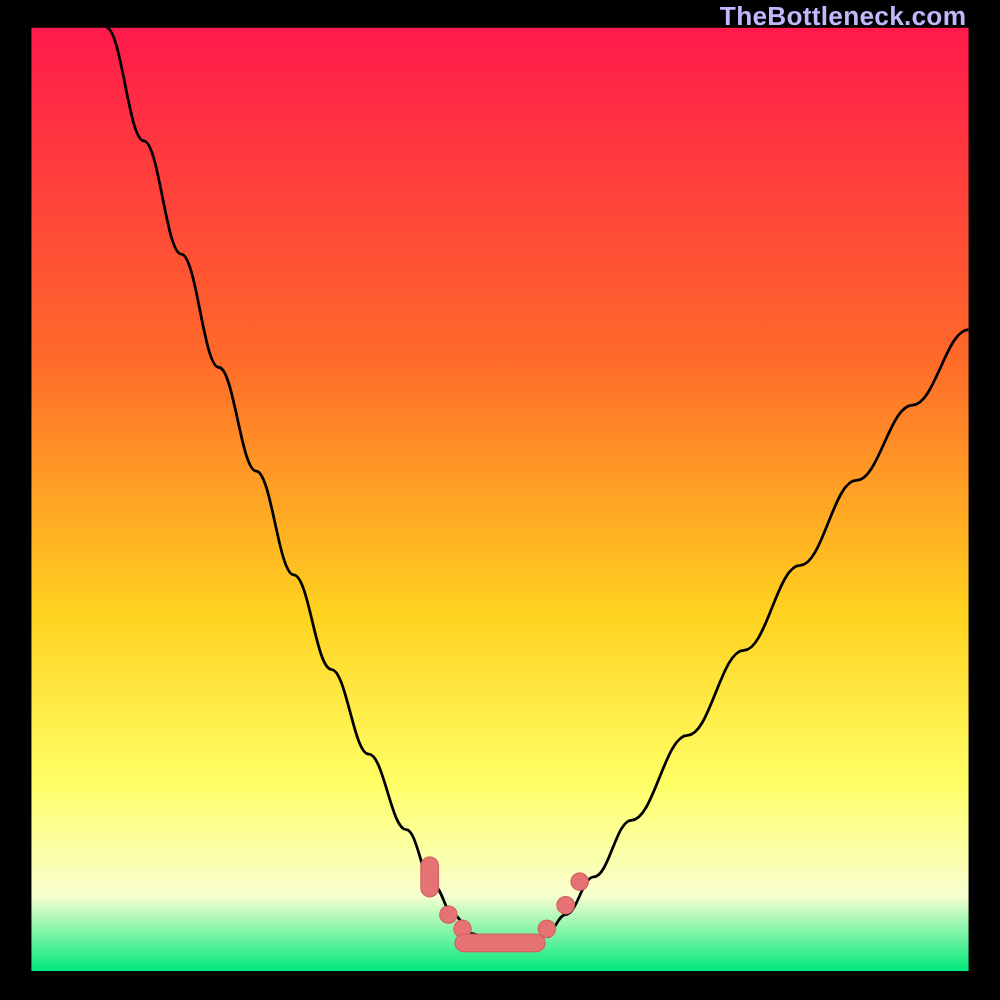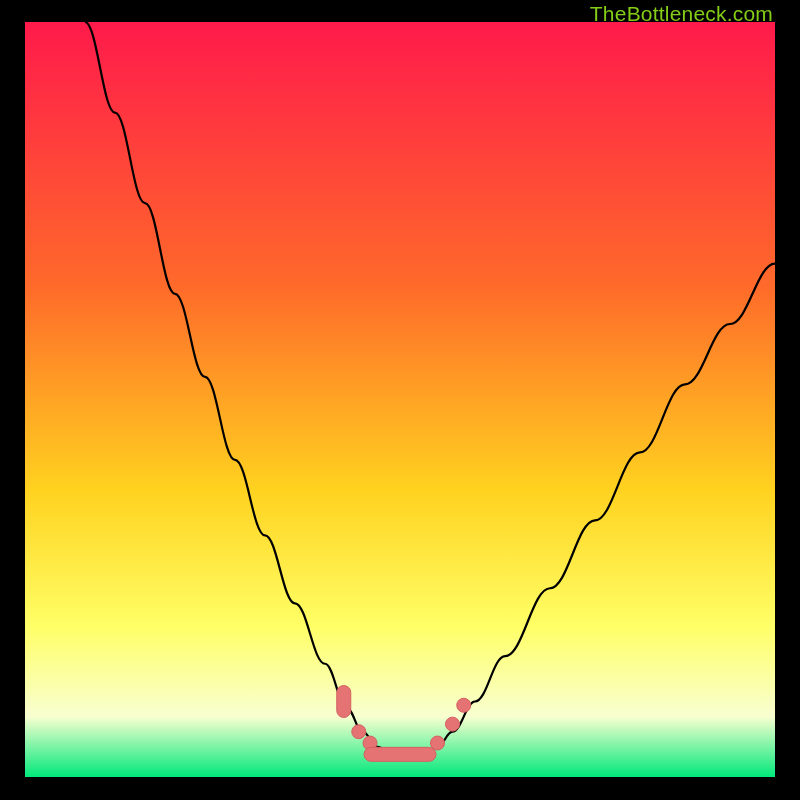--- a/index.html
+++ b/index.html
@@ -24,23 +24,23 @@
     top: 0;
     width: 750px;
     height: 755px;
   }
   .watermark {
     position: absolute;
     top: 2px;
     right: 27px;
     font-family: Arial, Helvetica, sans-serif;
     font-size: 21px;
-    color: #84cc16;
+    color: #c4b5fd;
     letter-spacing: 0.2px;
-    font-weight: 400;
+    font-weight: 700;
   }
 </style>
 </head>
 <body>
 
 <div class="frame">
   <svg class="plot" viewBox="0 0 750 755" preserveAspectRatio="none">
     <defs>
       <linearGradient id="bg-grad" x1="0" y1="0" x2="0" y2="1">
         <stop id="g0" offset="0%" stop-color="#ff1a4b"></stop>

